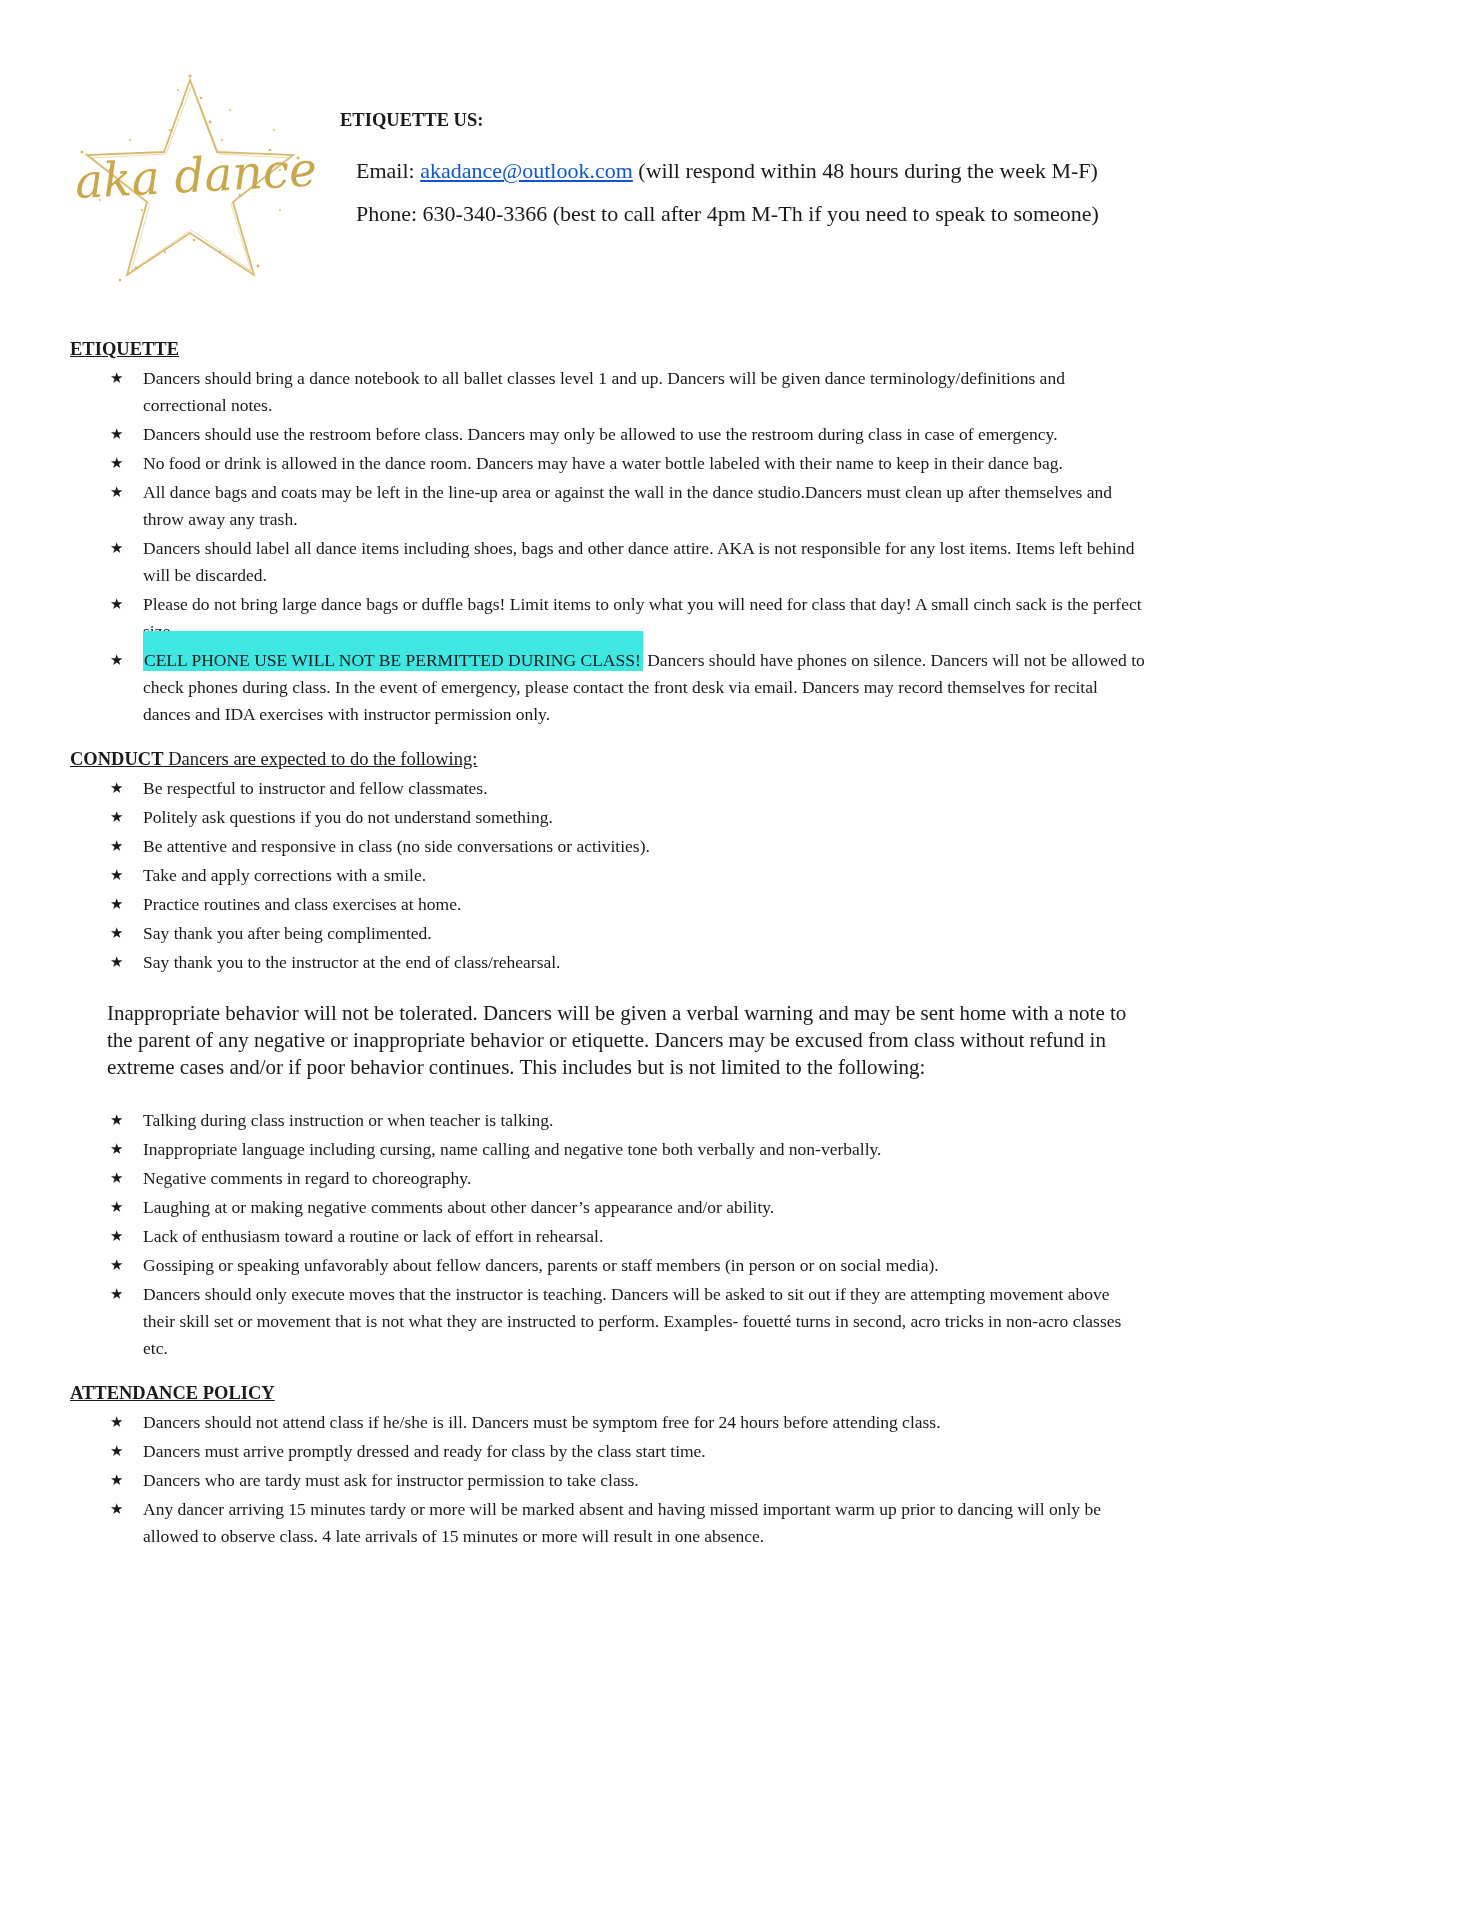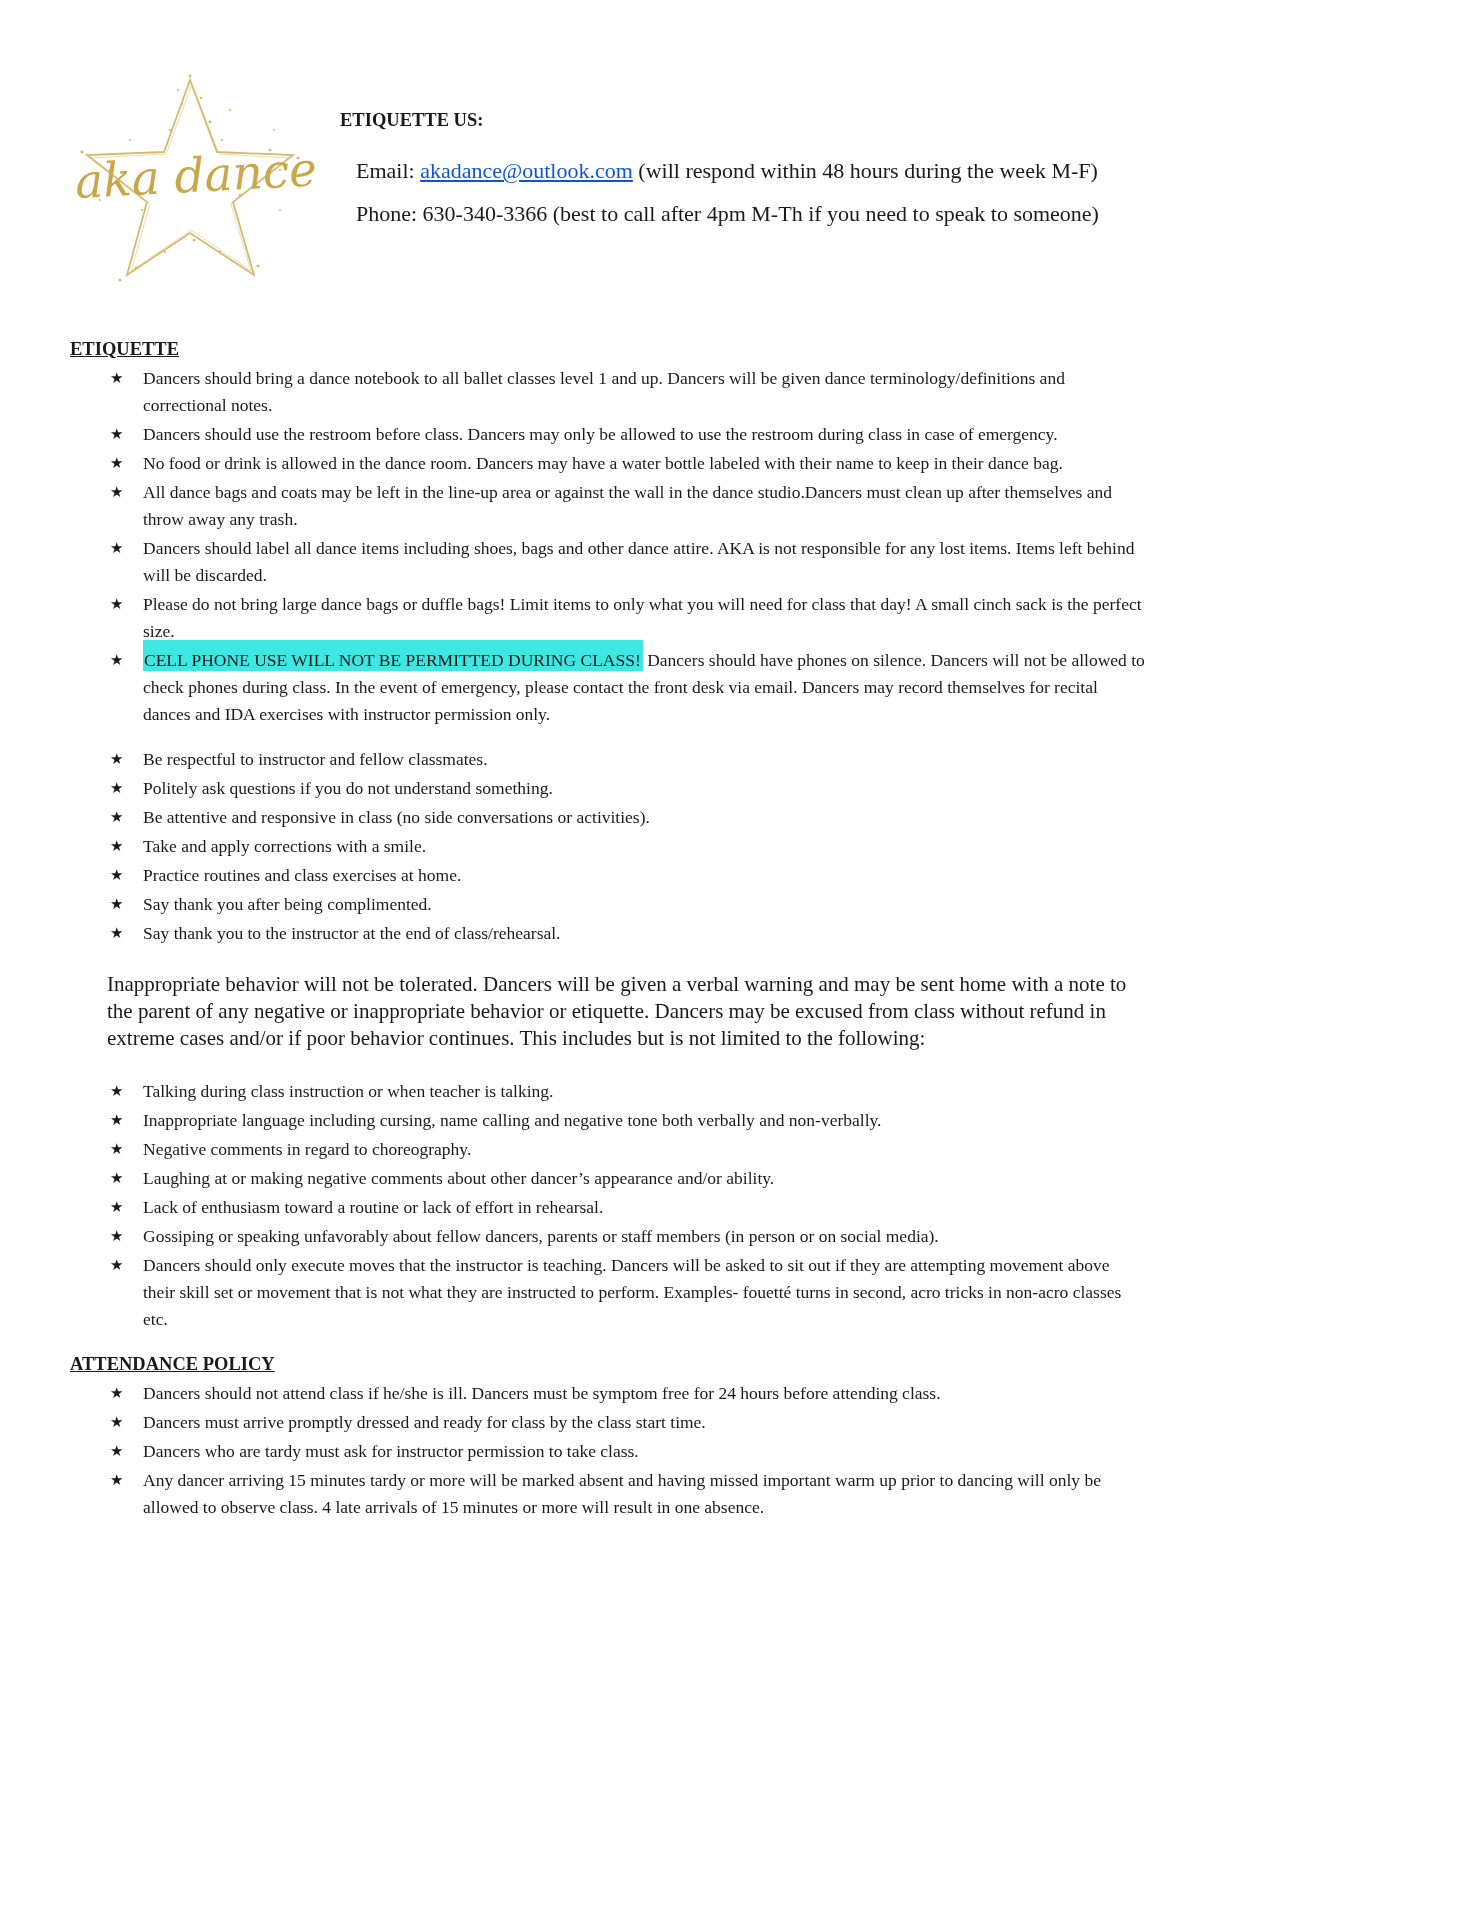--- a/index.html
+++ b/index.html
@@ -67,21 +67,21 @@
   }
   .star {
     flex: 0 0 33px;
     font-size: 15px;
     line-height: 27px;
   }
   .bullet-text { flex: 1 1 auto; }
   mark.hl {
     background: var(--hl, #3FE7E3);
     color: inherit;
-    padding: 10px 2px 1px 1px;
+    padding: 19px 2px 1px 1px;
   }
   .body-paragraph {
     font-size: 21px;
     line-height: 27px;
     margin: 24px 0 26px 37px;
     max-width: 1030px;
     font-family: Liberation Serif, serif;
   }
 </style>
 </head>
@@ -166,20 +166,21 @@
             <span class="star">★</span>
             <span class="bullet-text">Please do not bring large dance bags or duffle bags! Limit items to only what you will need for class that day! A small cinch sack is the perfect size.</span>
           </li>
           <li class="bullet-item">
             <span class="star">★</span>
             <span class="bullet-text"><mark class="hl">CELL PHONE USE WILL NOT BE PERMITTED DURING CLASS!</mark><span> Dancers should have phones on silence. Dancers will not be allowed to check phones during class. In the event of emergency, please contact the front desk via email. Dancers may record themselves for recital dances and IDA exercises with instructor permission only.</span></span>
           </li>
         </ul>
       </section>
       <section class="section">
+        <p class="sec-heading"><strong>CONDUCT</strong><span> Dancers are expected to do the following:</span></p>
         <ul class="bullet-list">
           <li class="bullet-item">
             <span class="star">★</span>
             <span class="bullet-text">Be respectful to instructor and fellow classmates.</span>
           </li>
           <li class="bullet-item">
             <span class="star">★</span>
             <span class="bullet-text">Politely ask questions if you do not understand something.</span>
           </li>
           <li class="bullet-item">

